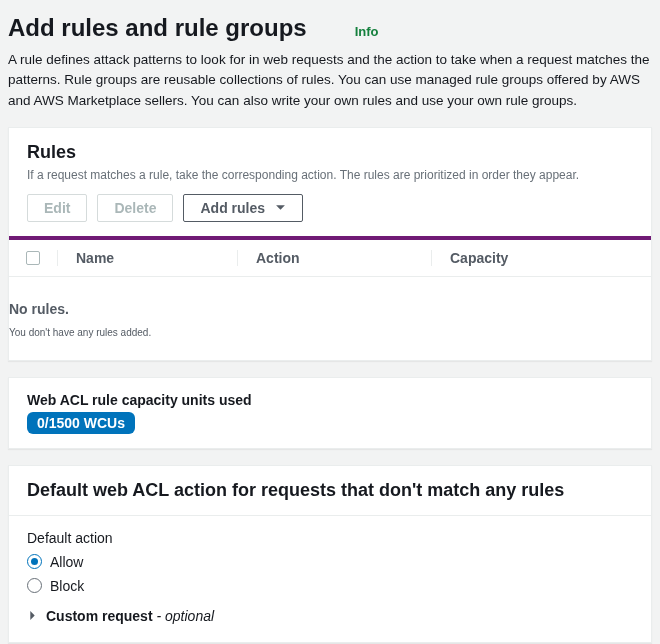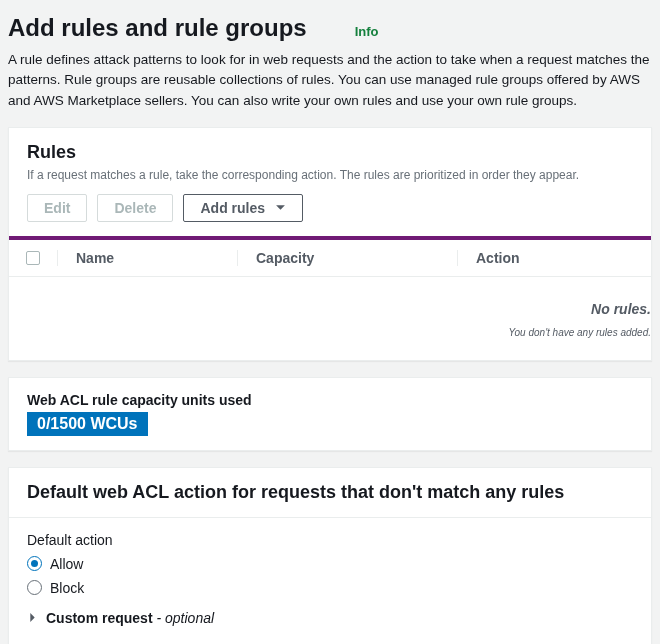--- a/index.html
+++ b/index.html
@@ -115,23 +115,22 @@
     .col-capacity { flex: 0 0 220px; }
     .col-action { flex: 1; }
     .checkbox-visual {
       width: 14px;
       height: 14px;
       border: 1px solid #aab7b8;
       background: #fff;
       border-radius: 2px;
     }
     .empty-state {
-      text-align: right;
+      text-align: left;
       padding: 24px 0 22px 0;
-      font-style: italic;
     }
     .empty-title {
       font-weight: 700;
       font-size: 14px;
       color: #545b64;
       margin-bottom: 10px;
     }
     .empty-desc {
       font-size: 10px;
       color: #545b64;
@@ -147,22 +146,22 @@
     .cap-desc {
       font-size: 12px;
       color: #687078;
       margin-bottom: 8px;
     }
     .cap-badge {
       display: inline-block;
       background: #0073bb;
       color: #fff;
       padding: 3px 10px;
-      border-radius: 0;
-      font-size: 16px;
+      border-radius: 6px;
+      font-size: 14px;
       font-weight: 700;
     }
     .default-action-body {
       padding: 14px 18px 18px 18px;
       border-top: 1px solid #eaeded;
     }
     .form-label {
       font-size: 14px;
       color: #16191f;
       margin-bottom: 8px;
@@ -240,22 +239,22 @@
             <path d="M1 3 L5 7 L9 3 Z" fill="#545b64"></path>
           </svg>
       </span>
     </button>
   </div>
   <div class="table-header">
     <div class="table-col col-check">
       <div class="checkbox-visual"></div>
     </div>
     <div class="table-col col-name">Name</div>
+    <div class="table-col col-action">Action</div>
     <div class="table-col col-capacity">Capacity</div>
-    <div class="table-col col-action">Action</div>
   </div>
   <div class="empty-state">
     <div class="empty-title">No rules.</div>
     <div class="empty-desc">You don't have any rules added.</div>
   </div>
 </div>
 
 <div class="panel capacity-panel">
   <div class="cap-title">Web ACL rule capacity units used</div>
   <span class="cap-badge">0/1500 WCUs</span>

